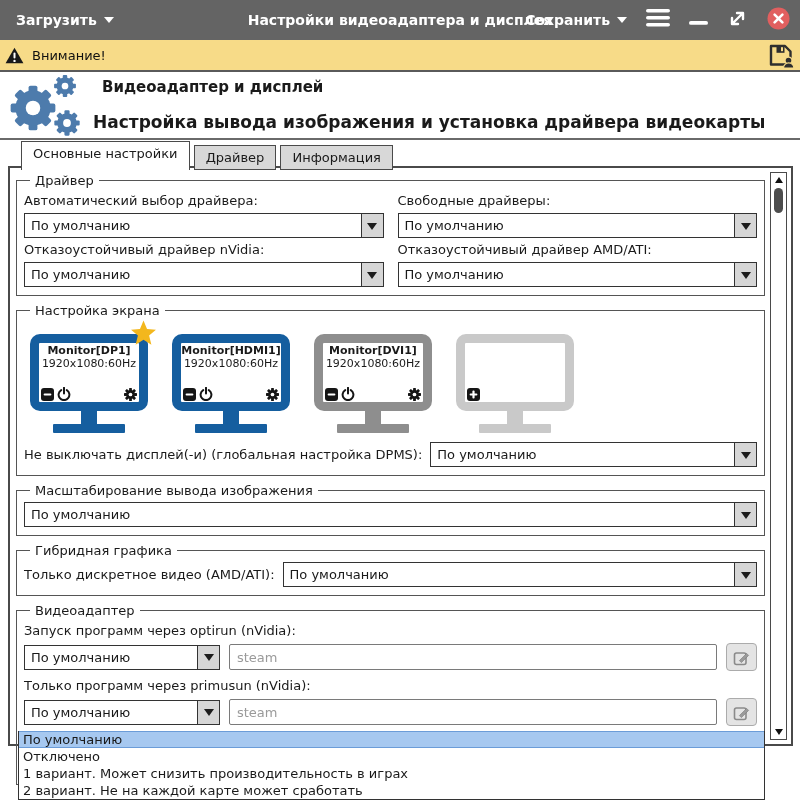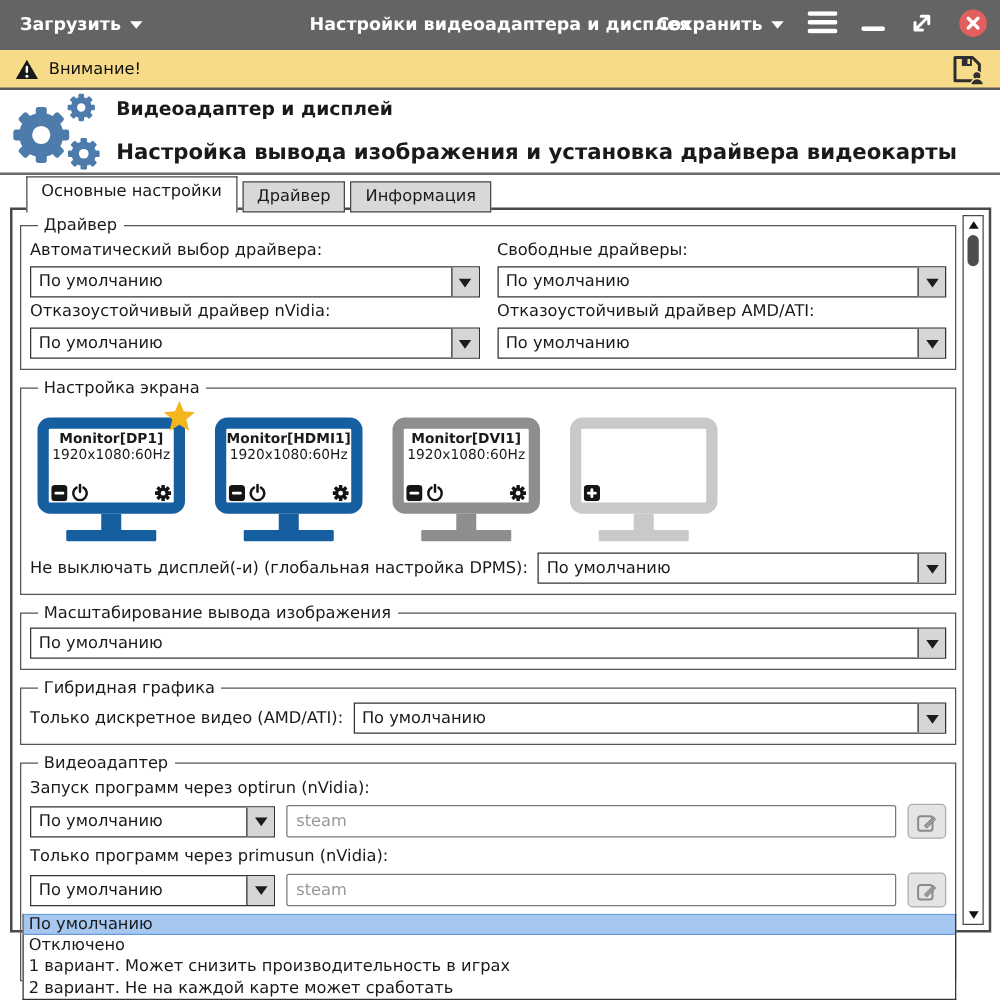--- a/index.html
+++ b/index.html
@@ -14,29 +14,29 @@
     background:#646464; color:#fff; display:flex; align-items:center; }
   .tb-left { display:flex; align-items:center; gap:7px; padding-left:16px; cursor:default; }
   .tb-title { position:absolute; left:0; right:0; text-align:center; font-size:14px; font-weight:bold; pointer-events:none; }
   .tb-right { position:absolute; right:10px; display:flex; align-items:center; gap:19px; }
   .tb-btn { display:flex; align-items:flex-end; gap:7px; font-size:14px; font-weight:bold; cursor:default; }
   .caret { width:0; height:0; border:5px solid transparent; border-top:6px solid #fff; margin-top:5px; }
 
   
   .warnbar { position:absolute; left:0; top:40px; width:800px; height:32px;
     background:#f7db88; border-bottom:2px solid #5a5a5a;
-    display:flex; align-items:center; padding:0 12px; }
+    display:flex; align-items:center; padding:0 5px; }
   .warn-text { font-size:13px; margin-left:8px; color:#111; }
   .warn-save { margin-left:auto; display:flex; align-items:center; }
 
   
   .header { position:absolute; left:0; top:72px; width:800px; height:68px;
     background:#fff; border-bottom:2px solid #6a6a6a; display:flex; align-items:center; }
   .hdr-icon { margin:0 10px 0 5px; }
-  .hdr-title { font-size:15px; font-weight:bold; }
+  .hdr-title { font-size:15px; font-weight:bold;margin-left:9px; }
   .hdr-sub { font-size:17px; margin-top:16px;font-weight:bold; }
 
   
   .tabbar { position:absolute; left:0; top:141px; height:27px; padding-left:21px; z-index:3; }
   .tab { display:inline-block; font-size:13px; padding:4px 11px 0;
     height:25px; border:1.5px solid #4a4a4a; background:#d8d8d8; margin-right:-1px; vertical-align:bottom; }
   .tab.active { background:#fff; height:29px; border-bottom:none; z-index:4; position:relative; }
 
   
   .panel { position:absolute; left:8px; top:166px; width:785px; height:580px;

